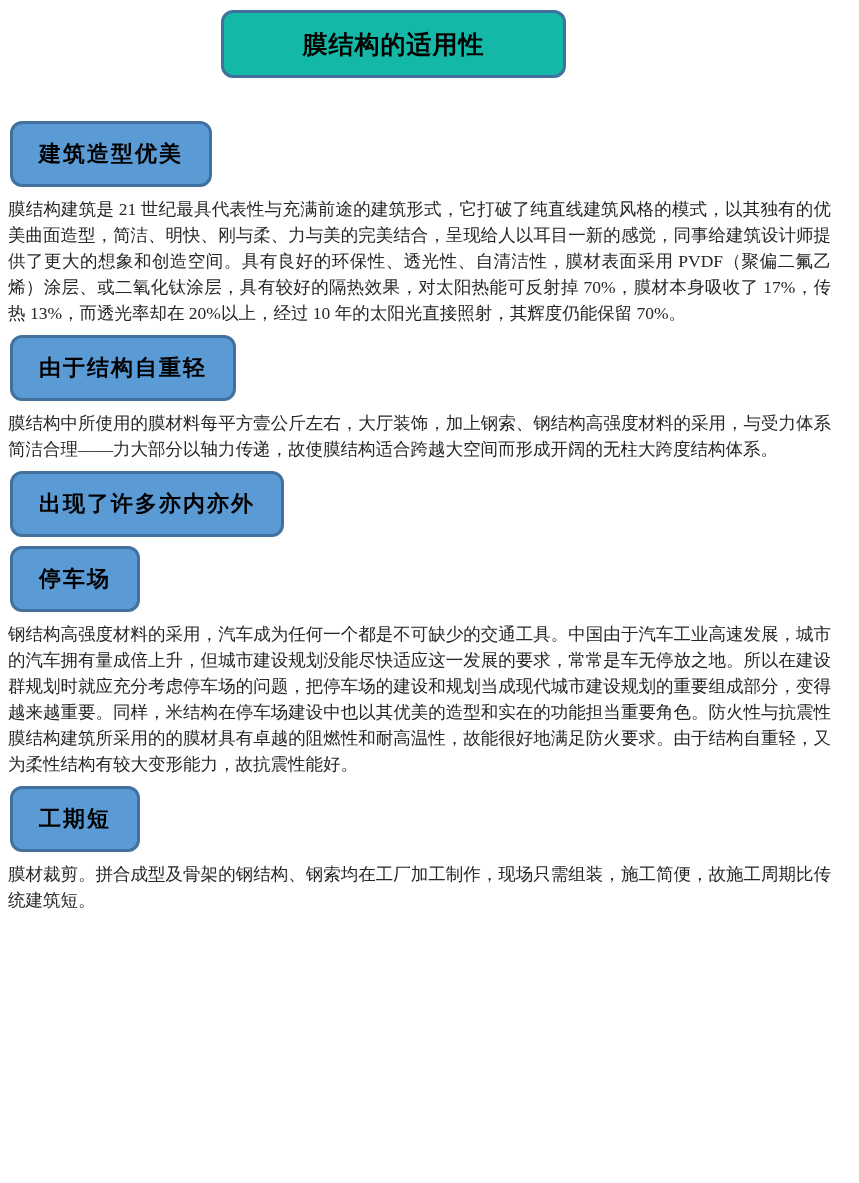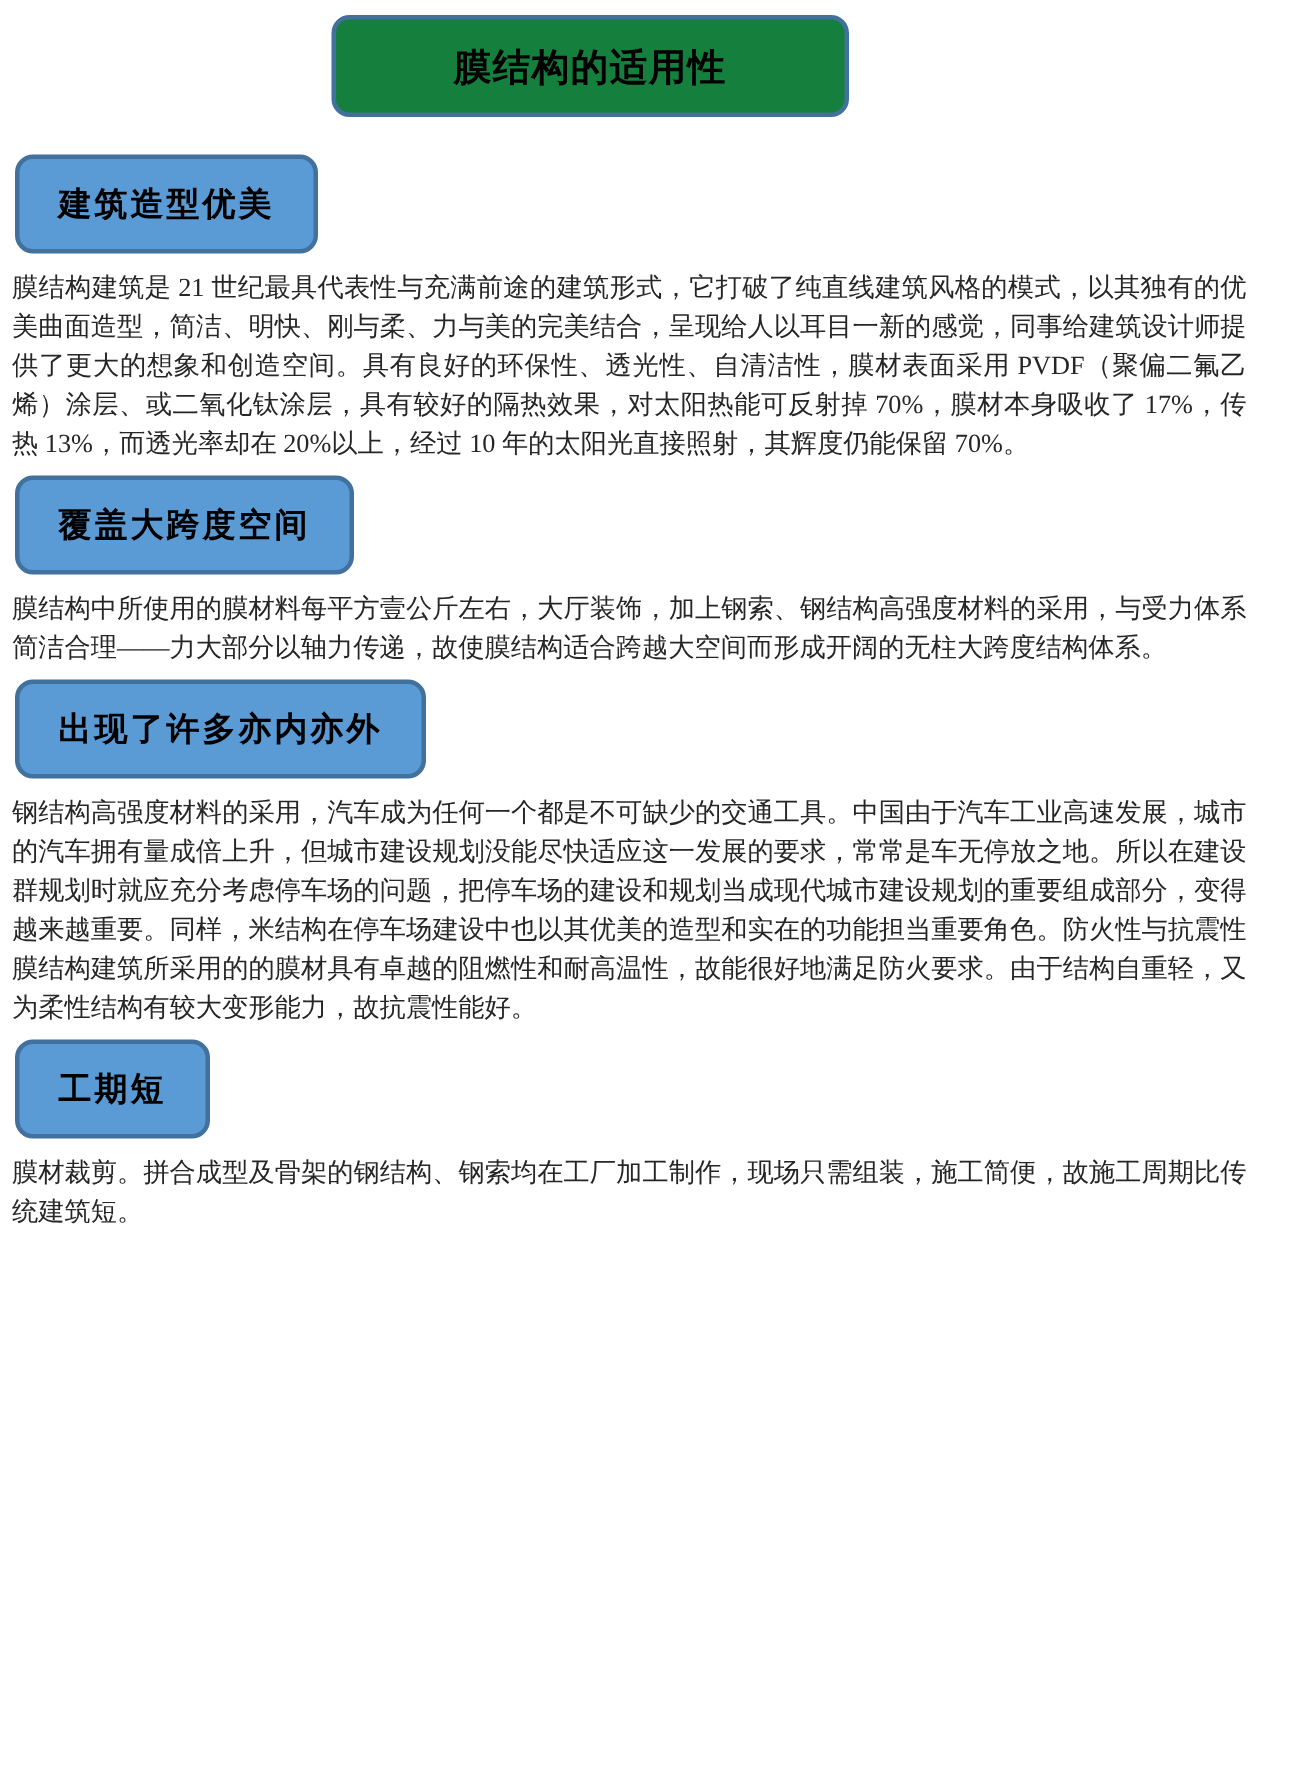--- a/index.html
+++ b/index.html
@@ -14,21 +14,21 @@
   }
   .page {
     width: 859px;
     height: 1183px;
     padding-top: 10px;
   }
   .title-box {
     margin-left: 221px;
     width: 345px;
     height: 68px;
-    background: #15803d;
+    background: #14b8a6;
     border: 3px solid #41719c;
     border-radius: 12px;
     display: flex;
     align-items: center;
     justify-content: center;
   }
   .title-box .title-text {
     font-size: 25px;
     font-weight: bold;
     color: #000000;
@@ -39,21 +39,21 @@
     margin: 0 0 9px 10px;
     background: #5b9bd5;
     border: 3px solid #41719c;
     border-radius: 12px;
     padding: 15px 26px;
     font-size: 22px;
     font-weight: bold;
     color: #000000;
     letter-spacing: 2px;
   }
-  .section-heading.first { margin-top: 25px; }
+  .section-heading.first { margin-top: 43px; }
   .section-body {
     margin: 0 28px 9px 8px;
     font-size: 17.5px;
     line-height: 26px;
     text-align: justify;
     color: #262626;
   }
 </style>
 </head>
 <body>
@@ -63,29 +63,30 @@
   <div class="title-box">
     <span class="title-text">膜结构的适用性</span>
   </div>
 
   <div>
     <div class="section-heading first">建筑造型优美</div>
     <p class="section-body">膜结构建筑是 21 世纪最具代表性与充满前途的建筑形式，它打破了纯直线建筑风格的模式，以其独有的优美曲面造型，简洁、明快、刚与柔、力与美的完美结合，呈现给人以耳目一新的感觉，同事给建筑设计师提供了更大的想象和创造空间。具有良好的环保性、透光性、自清洁性，膜材表面采用 PVDF（聚偏二氟乙烯）涂层、或二氧化钛涂层，具有较好的隔热效果，对太阳热能可反射掉 70%，膜材本身吸收了 17%，传热 13%，而透光率却在 20%以上，经过 10 年的太阳光直接照射，其辉度仍能保留 70%。</p>
   </div>
 
   <div>
-    <div class="section-heading">覆盖大跨度空间</div>
+    <div class="section-heading">由于结构自重轻</div>
     <p class="section-body">膜结构中所使用的膜材料每平方壹公斤左右，大厅装饰，加上钢索、钢结构高强度材料的采用，与受力体系简洁合理——力大部分以轴力传递，故使膜结构适合跨越大空间而形成开阔的无柱大跨度结构体系。</p>
   </div>
 
   <div>
     <div class="section-heading">出现了许多亦内亦外</div>
   </div>
 
   <div>
+    <div class="section-heading">停车场</div>
     <p class="section-body">钢结构高强度材料的采用，汽车成为任何一个都是不可缺少的交通工具。中国由于汽车工业高速发展，城市的汽车拥有量成倍上升，但城市建设规划没能尽快适应这一发展的要求，常常是车无停放之地。所以在建设群规划时就应充分考虑停车场的问题，把停车场的建设和规划当成现代城市建设规划的重要组成部分，变得越来越重要。同样，米结构在停车场建设中也以其优美的造型和实在的功能担当重要角色。防火性与抗震性膜结构建筑所采用的的膜材具有卓越的阻燃性和耐高温性，故能很好地满足防火要求。由于结构自重轻，又为柔性结构有较大变形能力，故抗震性能好。</p>
   </div>
 
   <div>
     <div class="section-heading">工期短</div>
     <p class="section-body">膜材裁剪。拼合成型及骨架的钢结构、钢索均在工厂加工制作，现场只需组装，施工简便，故施工周期比传统建筑短。</p>
   </div>
 
 </div>
 

